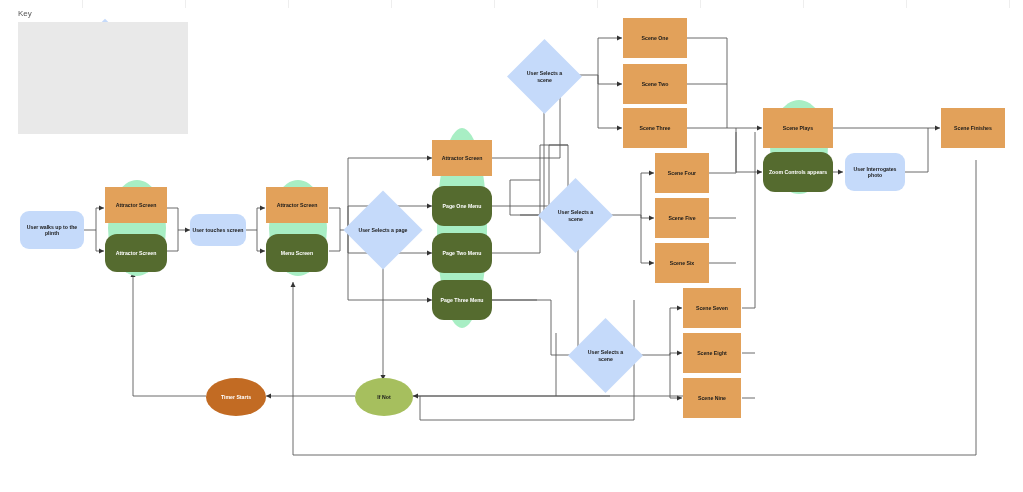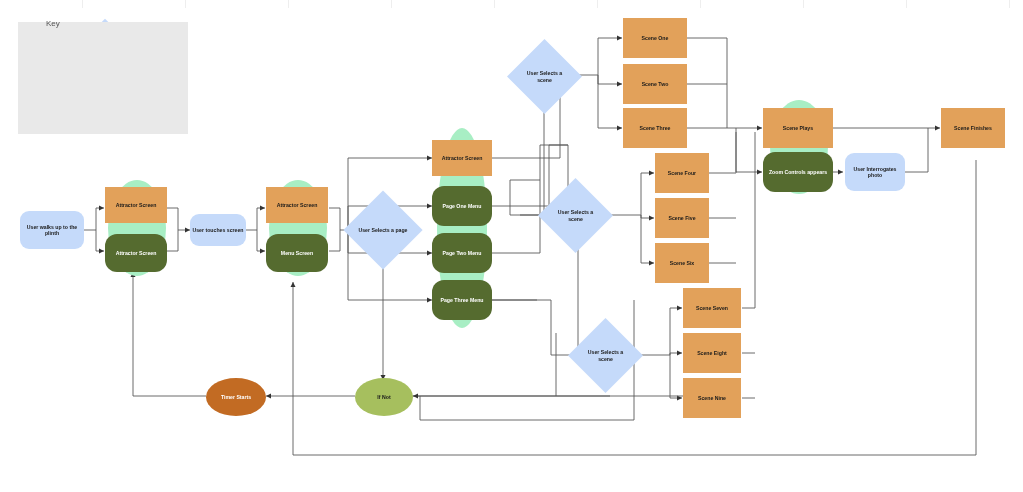--- a/index.html
+++ b/index.html
@@ -235,21 +235,21 @@
 
   <div class="node bluerect" style="left:845px;top:153px;width:60px;height:38px;">User Interrogates photo</div>
 
   <div class="node rect" style="left:941px;top:108px;width:64px;height:40px;">Scene Finishes</div>
 
   <div class="node ellipse ell-orange white" style="left:206px;top:378px;width:60px;height:38px;">Timer Starts</div>
 
   <div class="node ellipse ell-green" style="left:355px;top:378px;width:58px;height:38px;">If Not</div>
 
   <div class="keybox" style="left:18px;top:22px;width:170px;height:112px;"></div>
-  <div class="keytitle" style="left:18px;top:19px;margin-left:28px;">Key</div>
+  <div class="keytitle" style="left:18px;top:9px;">Key</div>
 
   <div class="keyitem bluerect" style="left:33px;top:33px;width:45px;height:27px;border-radius:6px;">User</div>
 
   <div class="keyitem diamond" style="left:85px;top:27px;width:40px;height:40px;position:absolute;">
     <span class="dshape"></span>
     <span class="dlabel">User Decision</span>
   </div>
 
   <div class="keyitem ell-blue" style="left:132px;top:31px;width:44px;height:30px;border-radius:50%;">User does nothing</div>
 

